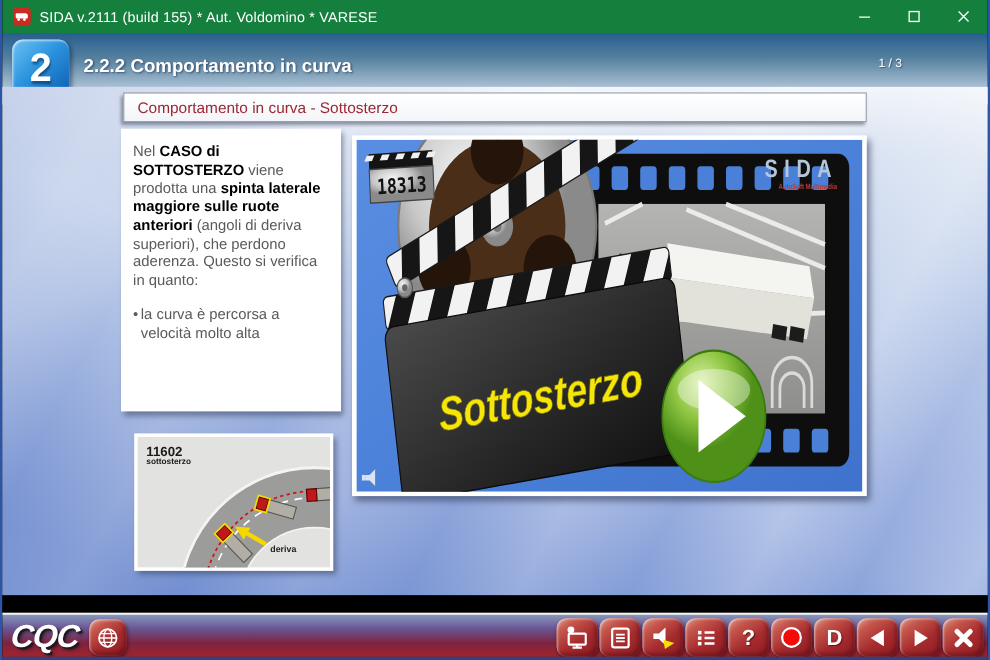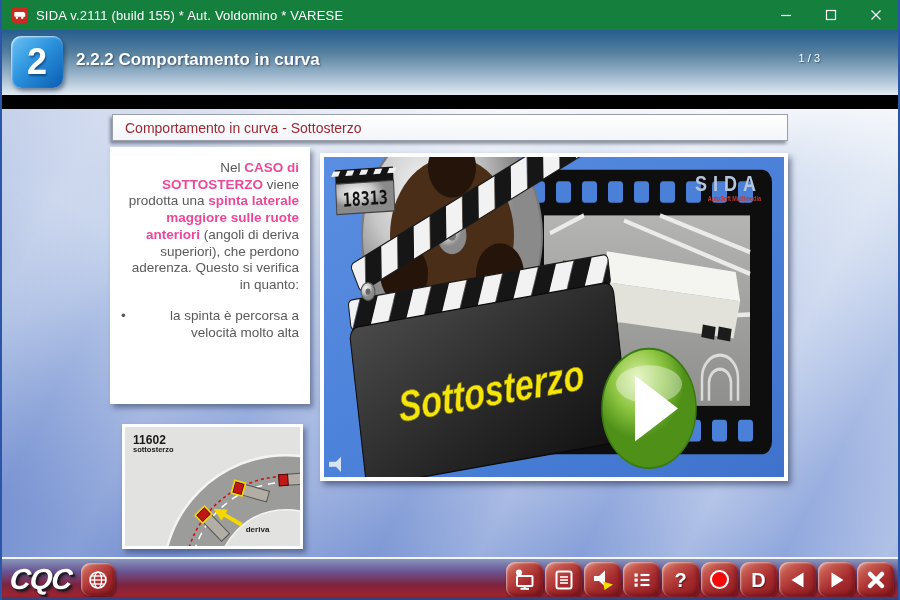--- a/index.html
+++ b/index.html
@@ -33,42 +33,41 @@
   #lesson-title{
     position:absolute;left:74px;top:20px;color:#fff;font-size:17px;font-weight:bold;
     text-shadow:1px 1px 2px rgba(10,30,60,.6);
   }
   #page-indicator{
     position:absolute;right:78px;top:22px;color:#fff;font-size:11px;
     text-shadow:1px 1px 1px rgba(10,30,60,.5);
   }
   
   #main{
-    position:absolute;left:0;top:109px;width:100%;height:462px;
+    position:absolute;left:0;top:79px;width:100%;height:462px;
     background:
       linear-gradient(205deg, rgba(255,255,255,0) 55%, rgba(70,105,190,.38) 92%),
       linear-gradient(155deg, rgba(70,105,190,.25) 0%, rgba(255,255,255,0) 25%),
       repeating-linear-gradient(118deg, rgba(255,255,255,0) 0px, rgba(255,255,255,.28) 90px, rgba(255,255,255,0) 180px),
       linear-gradient(180deg,#f2f5fa 0%,#d8e2f2 14%,#b6c7e8 48%,#9cb1e0 78%,#8ea6dc 100%);
-    text-align: right;
   }
   #section-bar{
     position:absolute;left:110px;top:5px;width:676px;height:27px;
     background:linear-gradient(180deg,#ffffff 0%,#f3f5f9 100%);
     border:1px solid #9aa0aa;box-sizing:border-box;
     box-shadow:-2px 3px 3px rgba(35,40,60,.45);
     display:flex;align-items:center;
   }
   #section-title{color:#9c2730;font-size:14px;padding-left:12px;}
   #text-panel{
     position:absolute;left:108px;top:38px;width:200px;height:257px;background:#fff;
     box-shadow:3px 4px 5px rgba(45,55,90,.5);box-sizing:border-box;
     padding:13px 11px;font-size:13.5px;line-height:1.24;color:#5a5a5a;
   }
-  #text-panel b{color:#ec4899;}
+  #text-panel b{color:#000000;}
   #bullet-list{list-style:none;margin:14px 0 0 0;padding:0;}
   #bullet-list li{position:relative;padding-left:7px;margin-bottom:6px;}
   #bullet-list li::before{content:"\2022";position:absolute;left:0;top:0;color:#5a5a5a;}
   #video-panel{
     position:absolute;left:318px;top:44px;width:468px;height:328px;background:#fff;
     padding:4px;box-sizing:border-box;box-shadow:3px 4px 6px rgba(35,45,80,.55);
   }
   #video-art{width:100%;height:100%;display:block;}
   #diagram-panel{
     position:absolute;left:120px;top:315px;width:181px;height:125px;background:#fff;
@@ -139,21 +138,21 @@
 
   <div id="main">
 
     <div id="section-bar">
       <span id="section-title">Comportamento in curva - Sottosterzo</span>
     </div>
 
     <div id="text-panel">
       <div id="lesson-paragraph"><span>Nel </span><b>CASO di SOTTOSTERZO</b><span> viene prodotta una </span><b>spinta laterale maggiore sulle ruote anteriori</b><span> (angoli di deriva superiori), che perdono aderenza. Questo si verifica in quanto:</span></div>
       <ul id="bullet-list">
-          <li>la spinta è percorsa a velocità molto alta</li>
+          <li>la curva è percorsa a velocità molto alta</li>
         </ul>
     </div>
 
     <div id="video-panel">
       <svg id="video-art" viewBox="0 0 460 252" preserveAspectRatio="none">
         <defs>
           <linearGradient id="bgBlue" x1="0" y1="0" x2="1" y2="1">
             <stop offset="0" stop-color="#5a8ee2"></stop>
               <stop offset="55%" stop-color="#4a80d8"></stop>
               <stop offset="100%" stop-color="#3f72cc"></stop>

